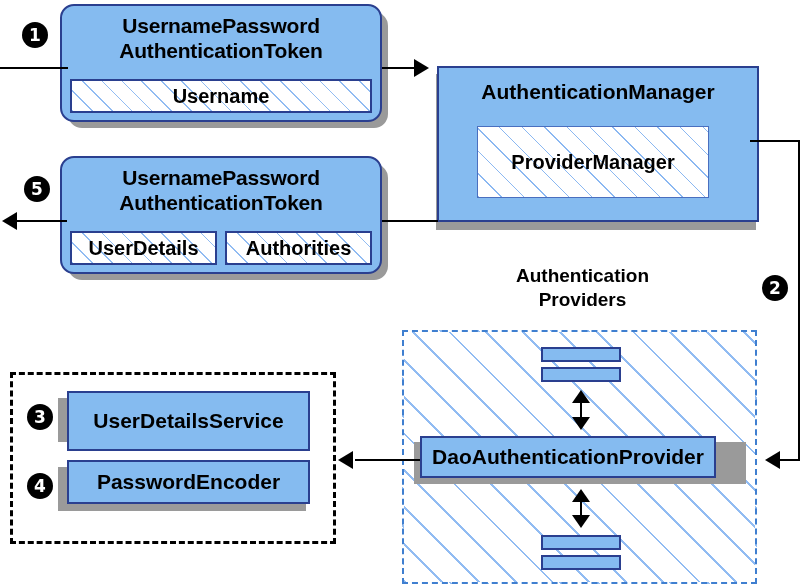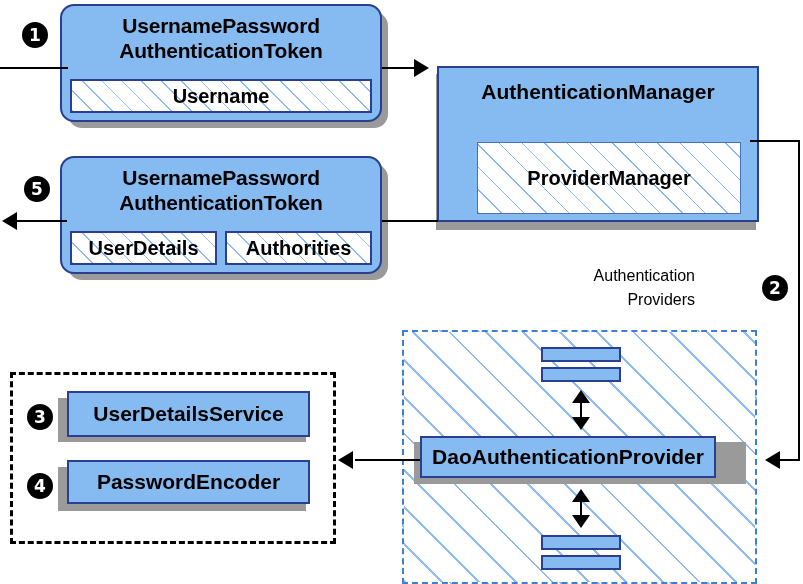--- a/index.html
+++ b/index.html
@@ -141,23 +141,23 @@
     position: absolute;
     box-sizing: border-box;
     border: 3px dashed #000000;
     background: #ffffff;
     z-index: 1;
   }
 
   
   .group-caption {
     position: absolute;
-    text-align: right;
-    font-weight: normal;
-    font-size: 16px;
+    text-align: center;
+    font-weight: bold;
+    font-size: 19px;
     color: #000;
     line-height: 24px;
     z-index: 4;
   }
 
   
   .badge {
     position: absolute;
     width: 26px;
     height: 26px;
@@ -248,21 +248,21 @@
       <div class="slot">Username</div>
     </div>
   </div>
 
   <div class="line-h" style="left:382px; top:67px; width:34px;"></div>
   <div class="arrow-right" style="left:414px; top:59px;"></div>
 
   <div class="shadow" style="left:436px; top:74px; width:320px; height:156px;"></div>
   <div class="mgr-box" style="left:430px; top:66px; width:322px; height:156px;">
     <div class="mgr-title">AuthenticationManager</div>
-    <div class="hatch-box" style="left:38px; top:74px; width:264px; height:72px;">ProviderManager</div>
+    <div class="hatch-box" style="left:38px; top:58px; width:232px; height:72px;">ProviderManager</div>
   </div>
 
   <div class="line-h" style="left:750px; top:140px; width:50px;"></div>
   <div class="line-v" style="left:798px; top:140px; height:320px;"></div>
   <div class="line-h" style="left:780px; top:459px; width:20px;"></div>
   <div class="arrow-left" style="left:765px; top:451px;"></div>
   <div class="badge" style="left:762px; top:275px;">2</div>
 
   <div class="line-h" style="left:382px; top:220px; width:56px;"></div>
 
@@ -308,20 +308,20 @@
   <div class="mini-bar" style="left:541px; top:555px; width:80px; height:15px;"></div>
 
   <div class="line-h" style="left:355px; top:459px; width:65px;"></div>
   <div class="arrow-left" style="left:338px; top:451px;"></div>
 
   <div class="dashed-black" style="left:10px; top:372px; width:326px; height:172px;"></div>
 
   <div class="badge" style="left:27px; top:404px;">3</div>
   <div class="shadow" style="left:58px; top:398px; width:248px; height:44px;"></div>
   <div class="shadow2" style="left:51px; top:405px; width:255px; height:44px;"></div>
-  <div class="blue-box" style="left:67px; top:391px; width:243px; height:46px; font-size:21px;">UserDetailsService</div>
+  <div class="blue-box" style="left:67px; top:391px; width:243px; height:60px; font-size:21px;">UserDetailsService</div>
 
   <div class="badge" style="left:27px; top:473px;">4</div>
   <div class="shadow" style="left:58px; top:467px; width:248px; height:44px;"></div>
   <div class="shadow2" style="left:51px; top:474px; width:255px; height:44px;"></div>
   <div class="blue-box" style="left:67px; top:460px; width:243px; height:44px; font-size:21px;">PasswordEncoder</div>
 
 </div>
 
 </body></html>

